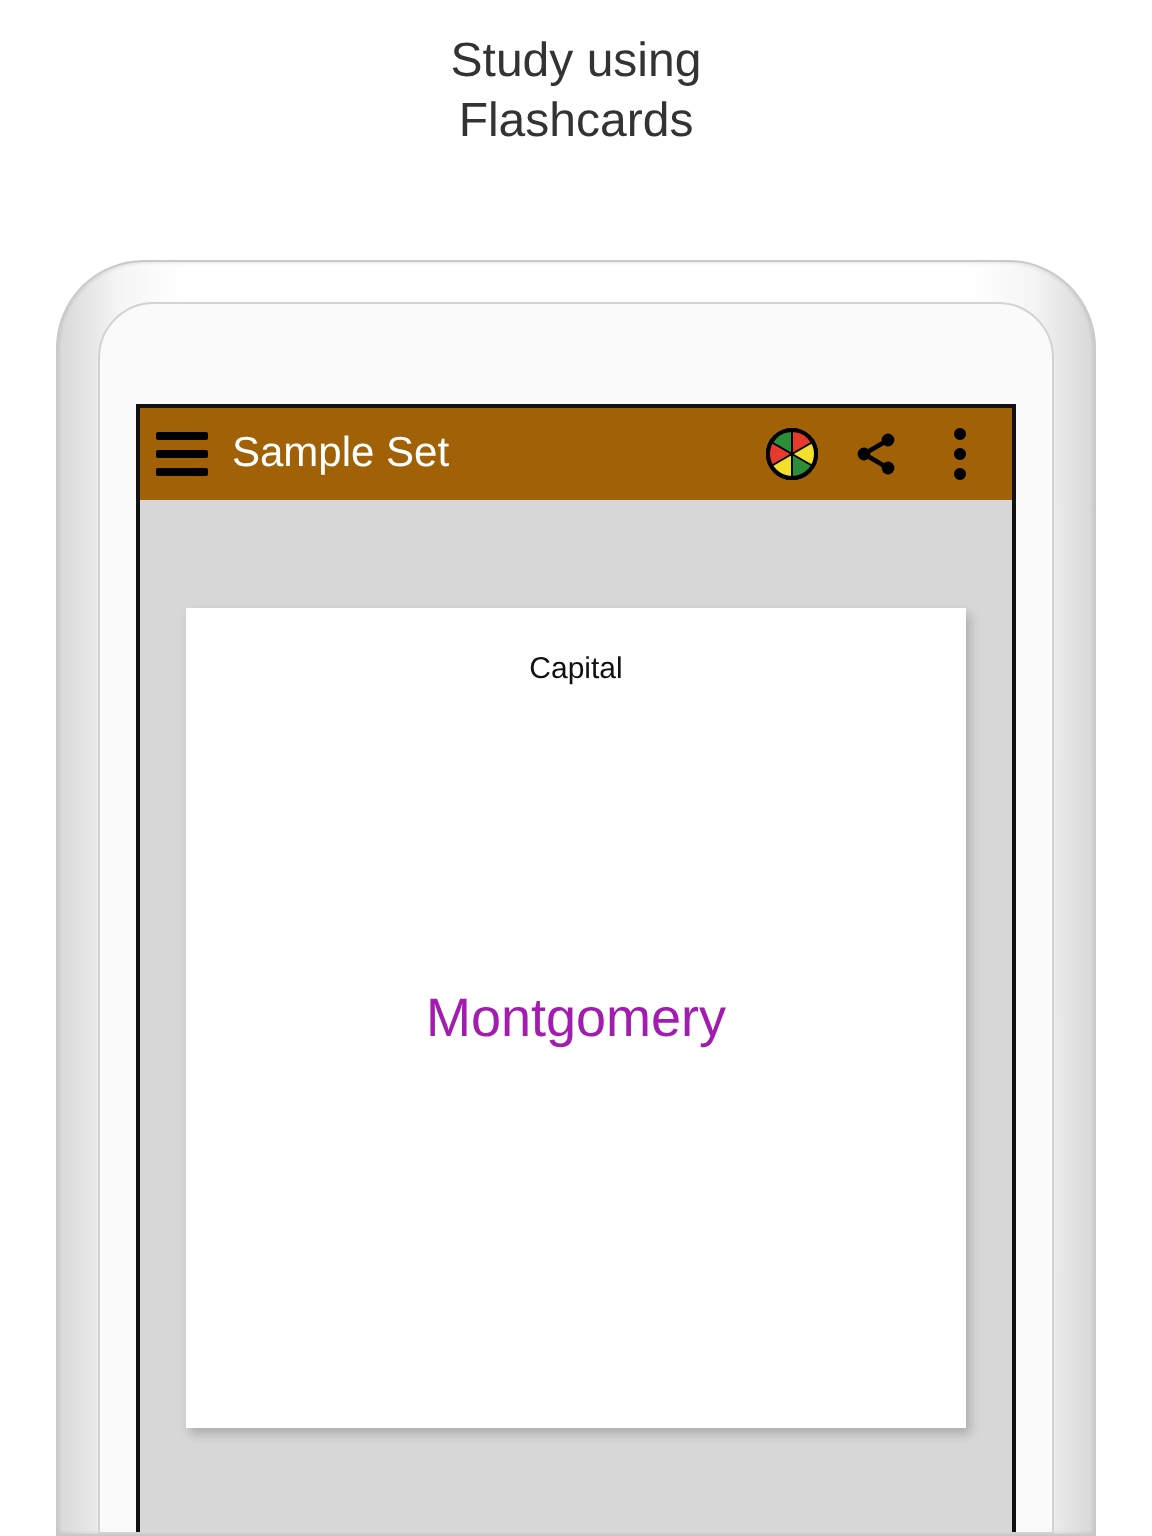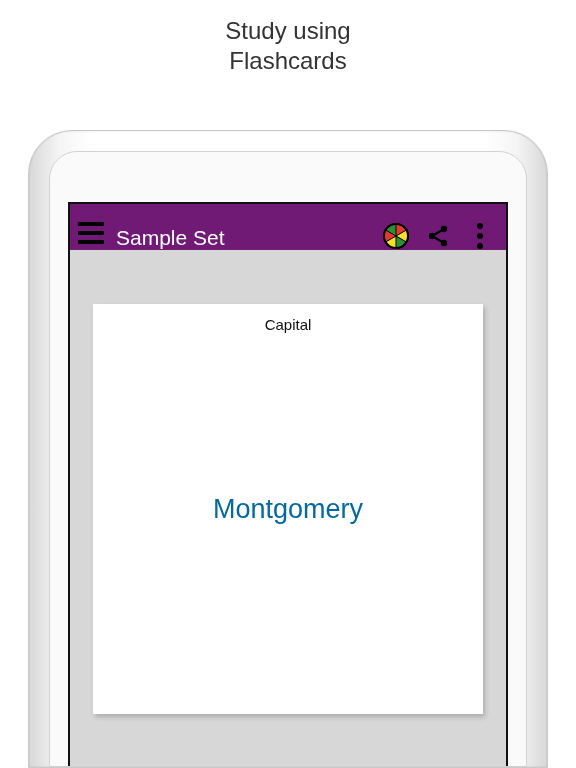--- a/index.html
+++ b/index.html
@@ -42,23 +42,23 @@
     top: 50px;
     right: 18px;
     bottom: 0;
     background: #d7d7d7;
     border: 2px solid #111;
     border-bottom: none;
   }
 
   .app-header {
     height: 46px;
-    background: #701a75;
+    background: #a16207;
     display: flex;
-    align-items: flex-end;
+    align-items: center;
     padding: 0 8px 0 4px;
     color: #ffffff;
   }
   .hamburger {
     width: 34px; height: 34px;
     display: flex; flex-direction: column; justify-content: center; gap: 5px;
     padding: 0 4px;
     cursor: pointer;
   }
   .hamburger span {
@@ -89,31 +89,31 @@
     height: 410px;
     background: #ffffff;
     position: relative;
     box-shadow: 2px 3px 5px rgba(0,0,0,0.2);
     cursor: pointer;
   }
   .card-heading {
     text-align: center;
     font-size: 15px;
     color: #111;
-    padding-top: 12px;
+    padding-top: 22px;
     font-weight: 400;
   }
   .card-answer {
     position: absolute;
     top: 0; left: 0; right: 0; bottom: 0;
     display: flex;
     align-items: center;
     justify-content: center;
     font-size: 27px;
-    color: #0369a1;
+    color: #a21caf;
     font-weight: 400;
   }
   .flip-hint {
     position: absolute;
     right: 12px;
     bottom: 10px;
     background: #f7f39a;
     color: #222;
     font-style: italic;
     font-size: 16px;

